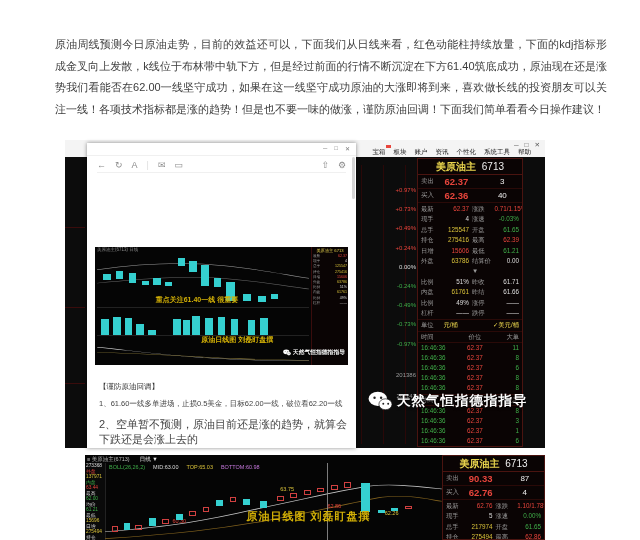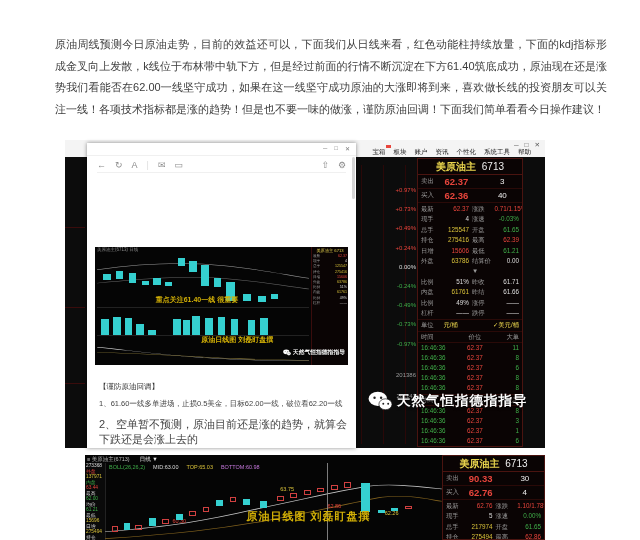--- a/index.html
+++ b/index.html
@@ -578,21 +578,21 @@
       </div>
 
     <div class="qpanel q2">
       <div class="qhead">
         <b>美原油主</b>
         <span>6713</span>
       </div>
       <div class="qsb">
         <span class="lb">卖出</span>
         <span class="pr">90.33</span>
-        <span class="qt">30</span>
+        <span class="qt">87</span>
       </div>
       <div class="qsb">
         <span class="lb">买入</span>
         <span class="pr">62.76</span>
         <span class="qt">4</span>
       </div>
       <div class="qrows">
           <div class="qrow">
             <span class="ql">最新</span>
             <span class="qv r">62.76</span>

